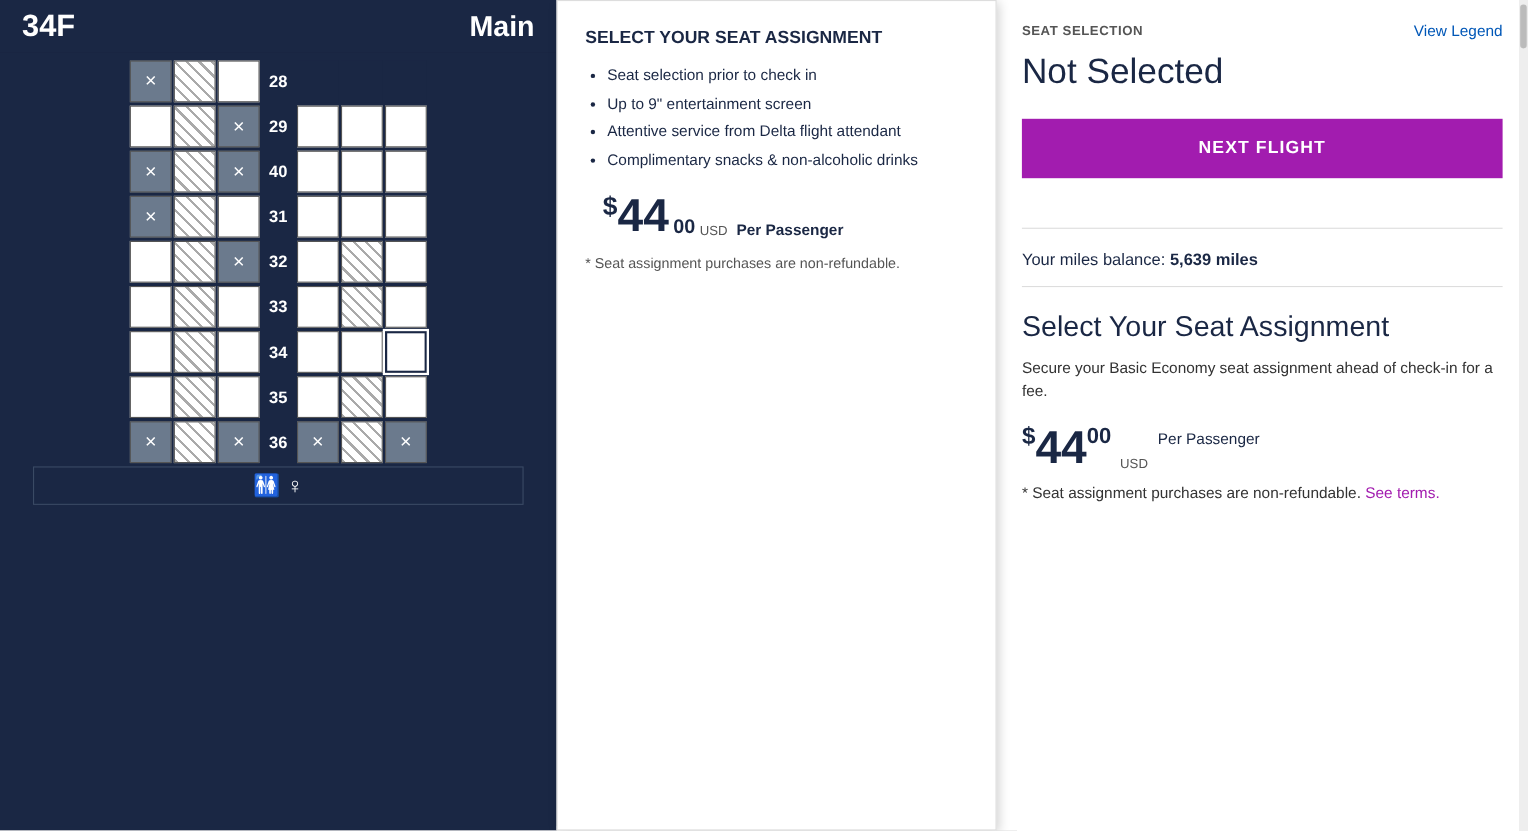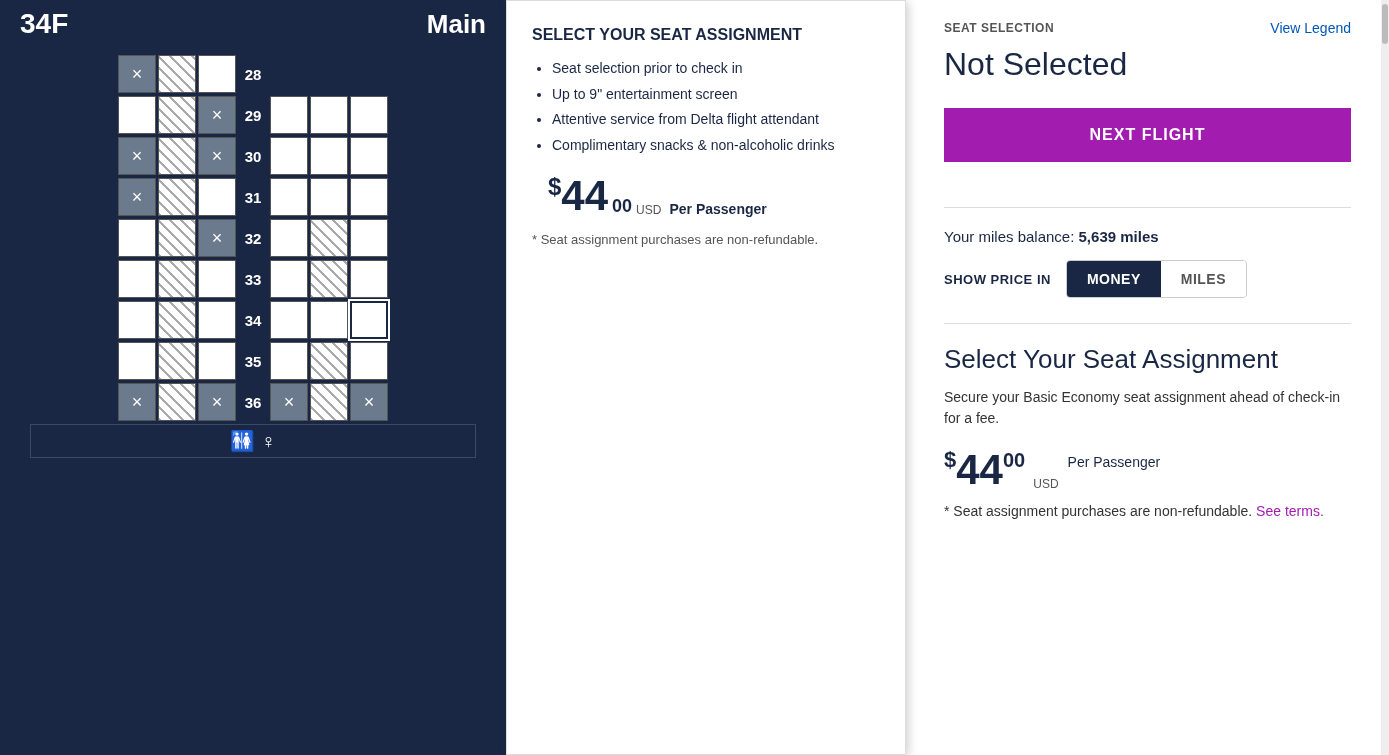--- a/index.html
+++ b/index.html
@@ -196,21 +196,21 @@
     .refund-note {
       font-size: 13px;
       color: #555;
       margin-top: 8px;
     }
 
     
     .right-panel {
       flex: 1;
       background: white;
-      padding: 20px 38px;
+      padding: 20px 23px;
       overflow-y: auto;
     }
 
     .seat-selection-header {
       display: flex;
       justify-content: space-between;
       align-items: center;
       margin-bottom: 10px;
     }
 
@@ -403,21 +403,21 @@
         <div class="seat unavailable-x"></div>
         <span class="row-num">29</span>
         <div class="seat available"></div>
         <div class="seat available"></div>
         <div class="seat available"></div>
       </div>
       <div class="seat-row">
         <div class="seat unavailable-x"></div>
         <div class="seat hatched"></div>
         <div class="seat unavailable-x"></div>
-        <span class="row-num">30</span>
+        <span class="row-num">40</span>
         <div class="seat available"></div>
         <div class="seat available"></div>
         <div class="seat available"></div>
       </div>
       <div class="seat-row">
         <div class="seat unavailable-x"></div>
         <div class="seat hatched"></div>
         <div class="seat available"></div>
         <span class="row-num">31</span>
         <div class="seat available"></div>
@@ -508,27 +508,20 @@
 
   <button class="next-flight-btn">NEXT FLIGHT</button>
 
   <hr class="divider">
 
   <div class="miles-balance">
     <span>Your miles balance:</span>
     <strong>5,639 miles</strong>
   </div>
 
-  <div class="price-toggle-section">
-    <span class="show-price-label">SHOW PRICE IN</span>
-    <div class="toggle-group">
-      <button class="toggle-btn active">MONEY</button>
-      <button class="toggle-btn inactive">MILES</button>
-    </div>
-  </div>
 
   <div class="seat-assignment-section">
     <h3>Select Your Seat Assignment</h3>
     <p>Secure your Basic Economy seat assignment ahead of check-in for a fee.</p>
 
     <div class="price-row-right">
       <span style="display:flex;align-items:flex-start;">
         <span class="price-dollar">$</span>
         <span class="price-amount">44</span>
         <span class="price-cents-right">00</span>

